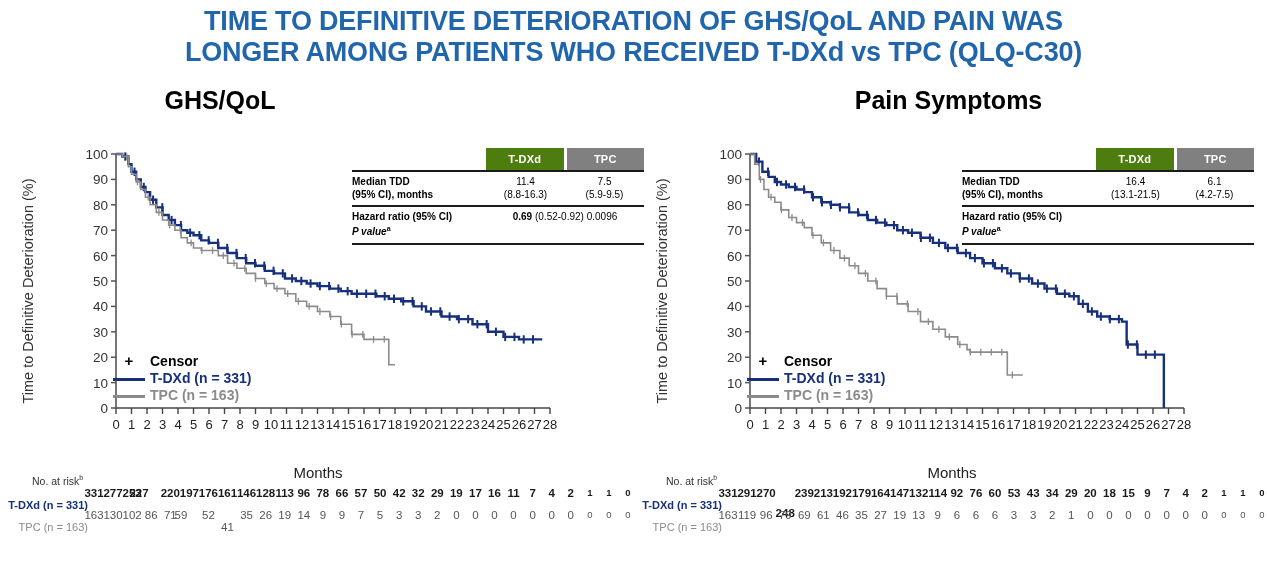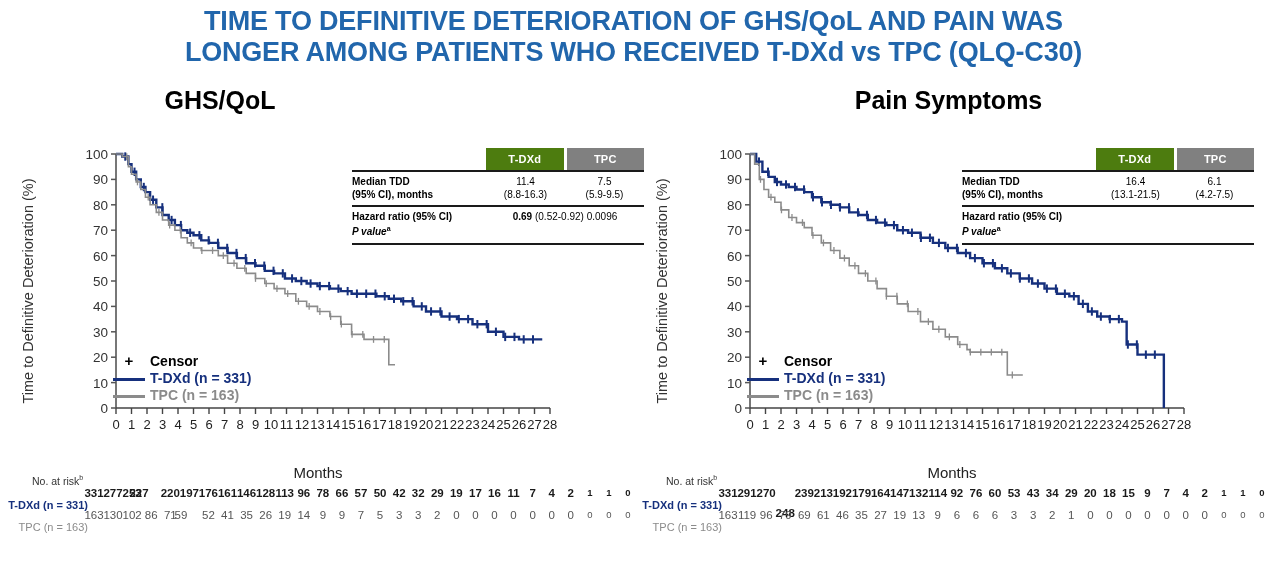--- a/index.html
+++ b/index.html
@@ -405,21 +405,21 @@
       <div class="risk-row tpc">
         <div class="risk-label tpc">TPC (n = 163)</div>
         <div class="risk-vals" id="risk-0-tpc">
             <span style="left: 4px;">163</span>
             <span style="left: 23.0714px;">130</span>
             <span style="left: 42.1429px;">102</span>
             <span style="left: 61.2143px;">86</span>
             <span style="left: 80.2857px;">71</span>
             <span style="left: 91px;">59</span>
             <span style="left: 118.429px;">52</span>
-            <span style="left: 137.5px;">41</span>
+            <span style="left: 137.5px; margin-top: 12px;">41</span>
             <span style="left: 156.571px;">35</span>
             <span style="left: 175.643px;">26</span>
             <span style="left: 194.714px;">19</span>
             <span style="left: 213.786px;">14</span>
             <span style="left: 232.857px;">9</span>
             <span style="left: 251.929px;">9</span>
             <span style="left: 271px;">7</span>
             <span style="left: 290.071px;">5</span>
             <span style="left: 309.143px;">3</span>
             <span style="left: 328.214px;">3</span>

